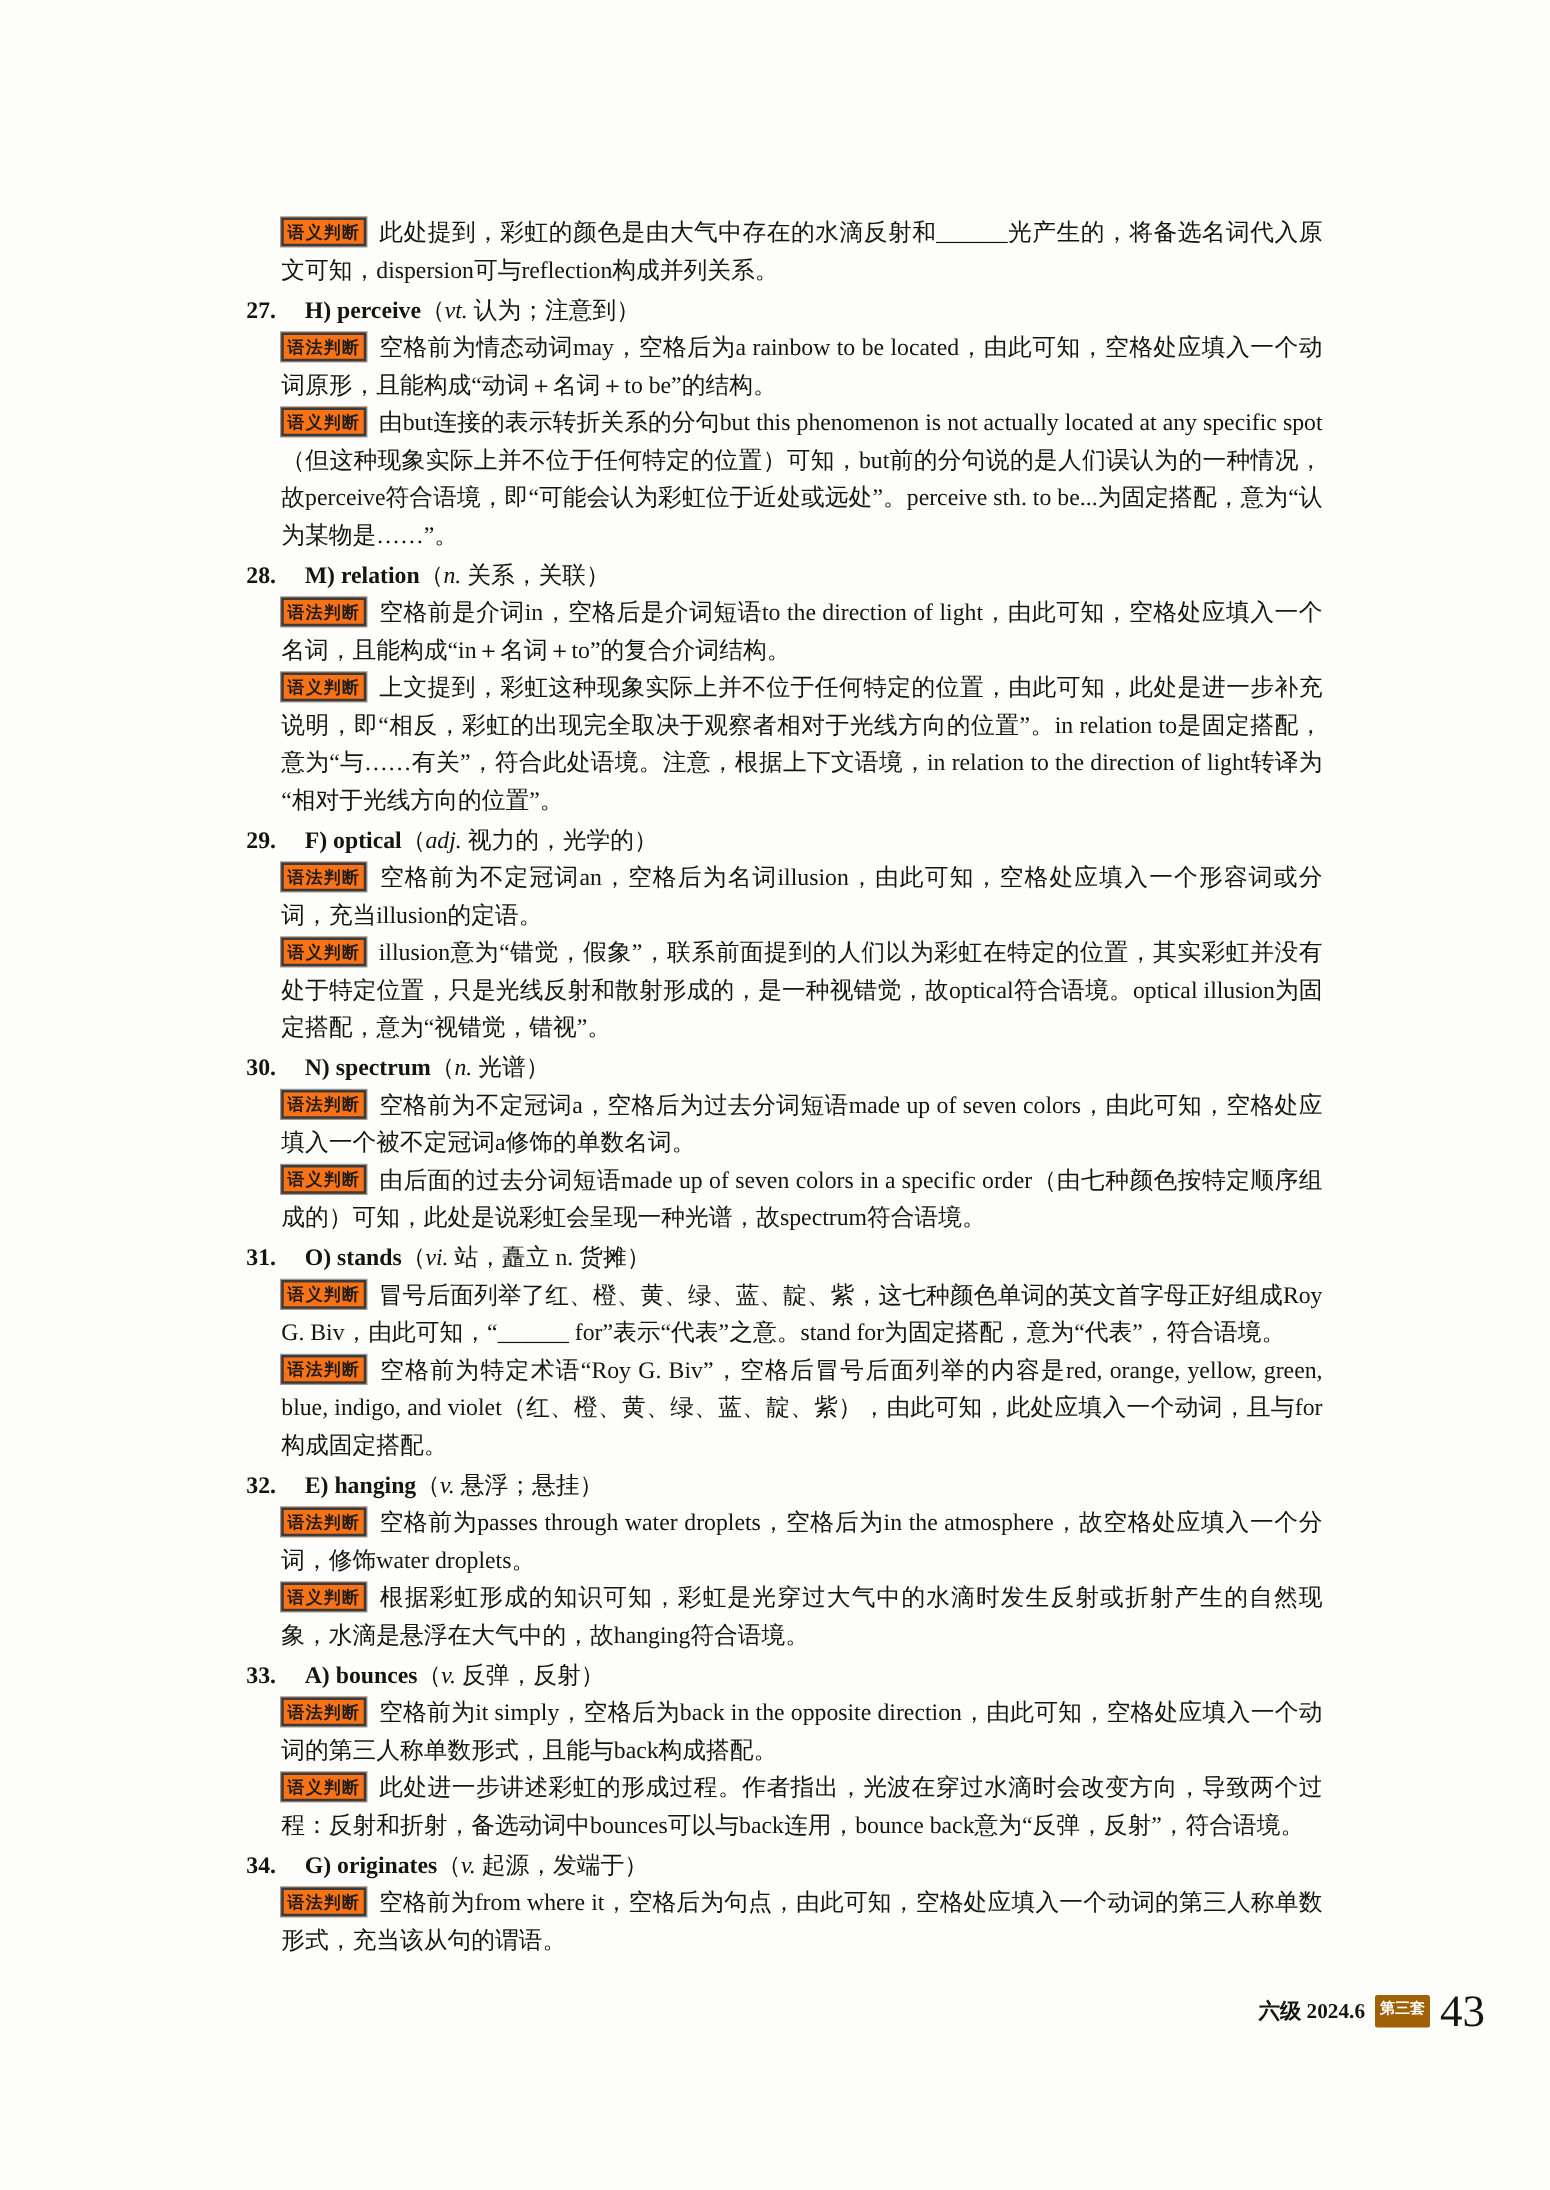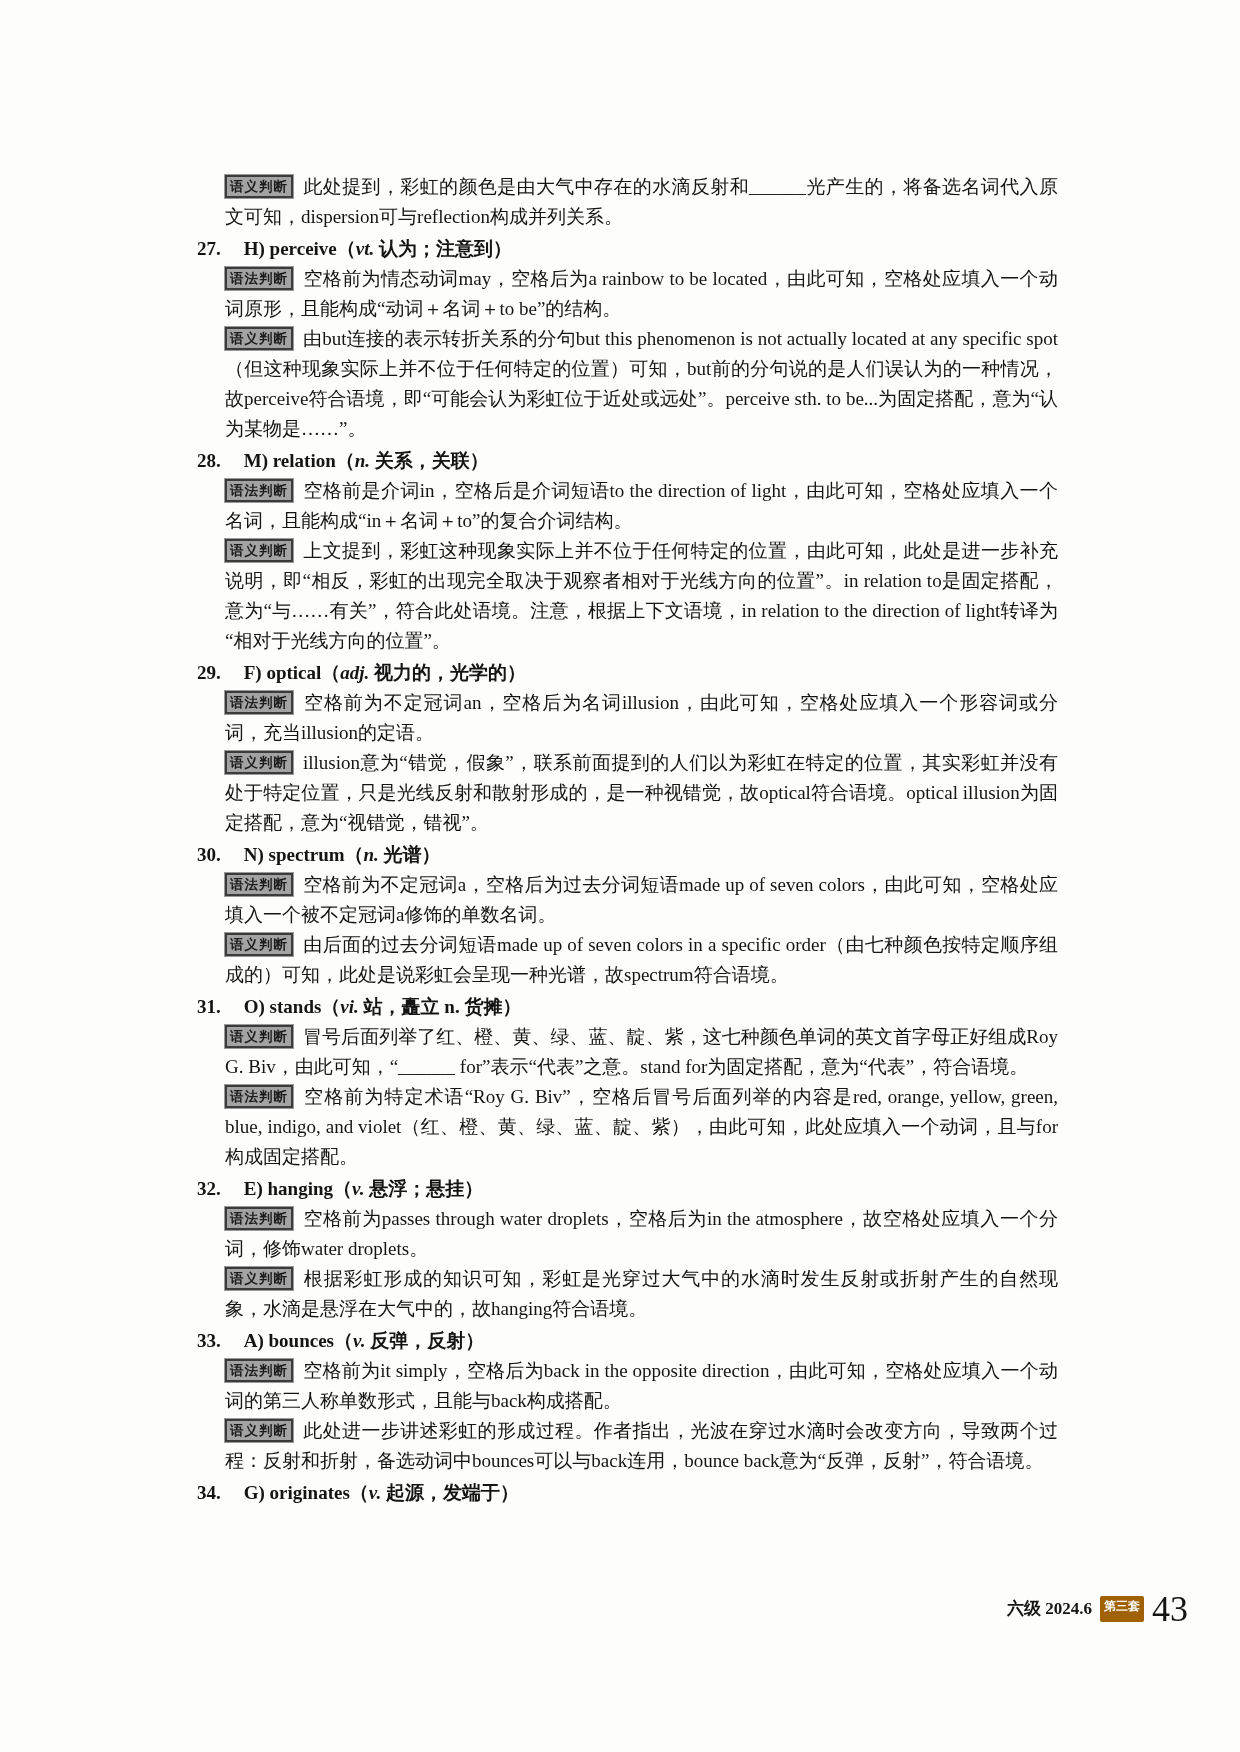--- a/index.html
+++ b/index.html
@@ -14,26 +14,26 @@
     margin:0 182px 0 225px;
     font-size:19px;line-height:30px;
     text-align:justify;
   }
   .item-head{
     margin:2px 182px 0 197px;
     font-size:19px;line-height:30px;
   }
   .item-head .num{font-weight:bold;margin-right:23px;}
   .item-head .ans{font-weight:bold;}
-  .item-head .def{font-weight:bold;}
+  .item-head .def{font-weight:normal;}
   .item-head .pos{font-style:italic;}
   .tag{
     display:inline-block;
     border:2px solid #3b3b3b;
-    background:#a3a3a3;
+    background:#f97316;
     box-shadow:0 0 0 1px #9a9a9a;
     font-family:"Liberation Sans","DejaVu Sans",sans-serif;
     font-weight:bold;font-size:13.5px;line-height:17px;
     padding:1px 3px;margin-right:10px;
     vertical-align:2px;letter-spacing:1px;
     color:#1c1c1c;
   }
   .footer{
     position:absolute;top:1596px;right:52px;
     font-size:17px;font-weight:bold;line-height:26px;
@@ -122,20 +122,23 @@
   <div class="para">
     <span class="tag">语法判断</span><span>空格前为it simply，空格后为back in the opposite direction，由此可知，空格处应填入一个动词的第三人称单数形式，且能与back构成搭配。</span>
   </div>
   <div class="para">
     <span class="tag">语义判断</span><span>此处进一步讲述彩虹的形成过程。作者指出，光波在穿过水滴时会改变方向，导致两个过程：反射和折射，备选动词中bounces可以与back连用，bounce back意为“反弹，反射”，符合语境。</span>
   </div>
 
   <div class="item-head">
     <span class="num">34.</span><span class="ans">G) originates</span><span class="def"><span>（</span><span class="pos">v.</span><span> 起源，发端于）</span></span>
   </div>
+  <div class="para">
+    <span class="tag">语法判断</span><span>空格前为from where it，空格后为句点，由此可知，空格处应填入一个动词的第三人称单数形式，充当该从句的谓语。</span>
+  </div>
 
 </div>
 
 <div class="footer">
   <span>六级 2024.6</span>
   <span class="set-box">第三套</span>
   <span class="pagenum">43</span>
 </div>
 
 </body></html>

